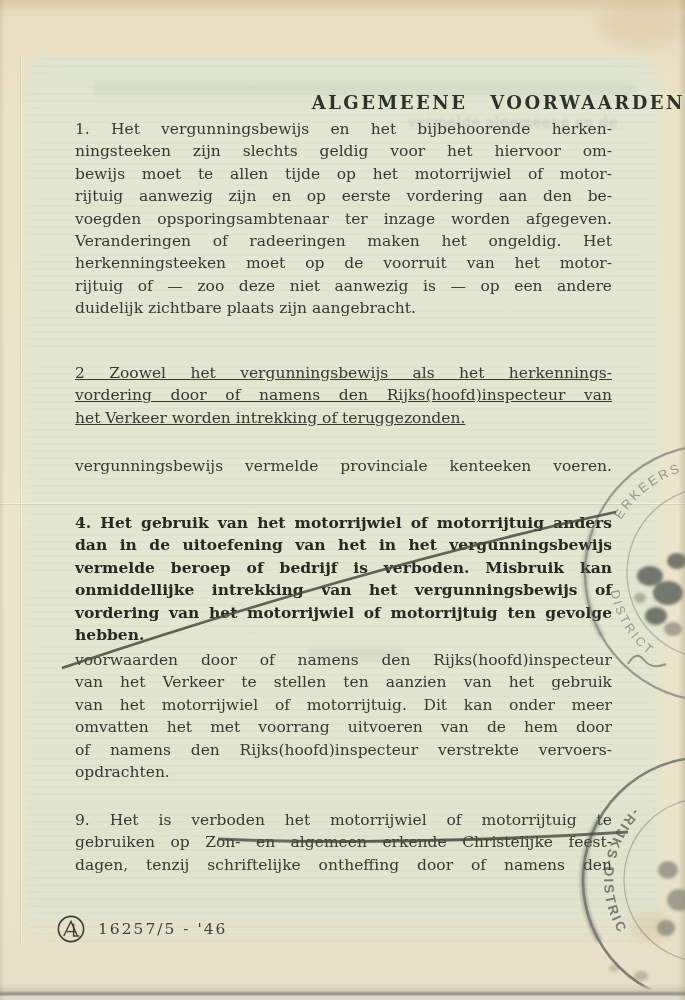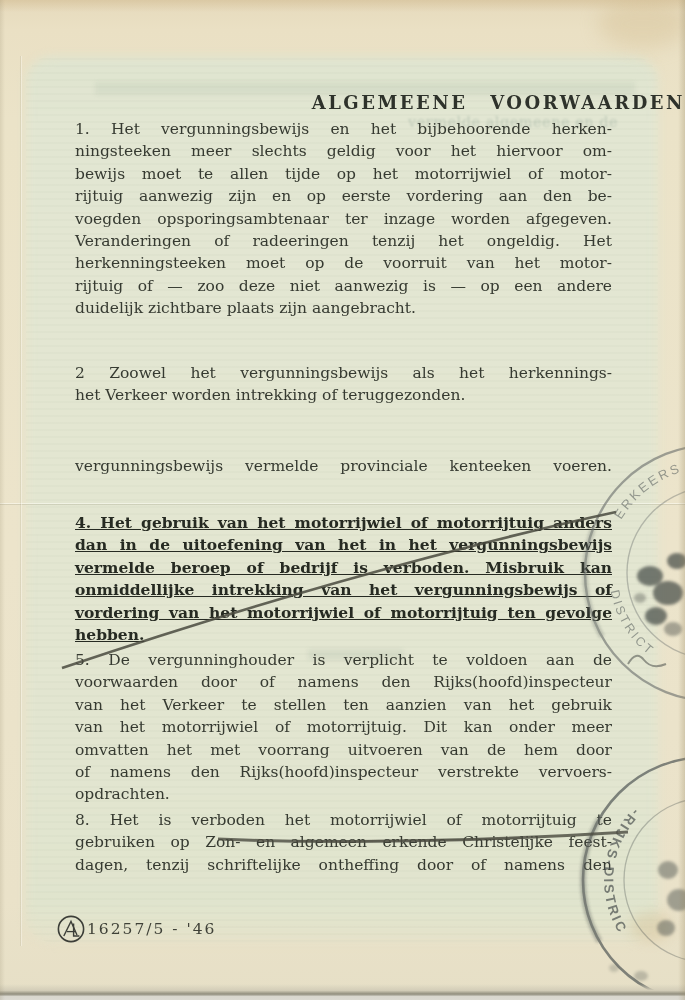--- a/index.html
+++ b/index.html
@@ -21,22 +21,22 @@
          color:#8ba193;opacity:.4;filter:blur(1.1px);letter-spacing:.5px;}
   .showthrough-smear{position:absolute;left:308px;top:649px;width:95px;height:11px;
          background:rgba(120,150,130,.12);filter:blur(2px);}
   .title{position:absolute;left:0;top:92px;width:685px;margin:0;text-align:right;
          font-size:18px;font-weight:bold;letter-spacing:2.5px;word-spacing:14px;color:#2e322b;}
   .para{position:absolute;left:75px;width:537px;font-size:15.5px;line-height:22.4px;
         color:#363a31;text-rendering:optimizeLegibility;}
   .para.bold{font-weight:bold;color:#262a22;}
   .tline{text-align:justify;text-align-last:justify;}
   .tline.tlast{text-align-last:left;}
-  .p1{top:118px;} .p2{top:362px;} .p3{top:455px;} .p4{top:512px;text-decoration:underline;} .p5{top:649px;} .p6{top:809px;}
-  .footer{position:absolute;left:55px;top:913px;display:flex;align-items:center;}
+  .p1{top:118px;} .p2{top:362px;text-decoration:underline;} .p3{top:455px;} .p4{top:512px;} .p5{top:649px;} .p6{top:809px;}
+  .footer{position:absolute;left:55px;top:913px;display:flex;align-items:center;gap:11px;}
   .print-code{font-size:15.5px;letter-spacing:2px;color:#3f4138;}
   .overlay{position:absolute;left:0;top:0;width:685px;height:1000px;pointer-events:none;}
   .edge-top{position:absolute;left:0;top:0;width:685px;height:12px;
          background:linear-gradient(180deg,rgba(205,180,135,.45),rgba(0,0,0,0));}
   .edge-bottom{position:absolute;left:0;top:984px;width:685px;height:16px;
          background:linear-gradient(180deg,rgba(0,0,0,0) 0%,#d3cdb8 40%,#93907f 62%,#a5a294 68%,#d9d7ce 78%,#dcdad2 100%);}
   .edge-right{position:absolute;right:0;top:0;width:7px;height:1000px;
          background:linear-gradient(270deg,rgba(150,135,100,.3),rgba(0,0,0,0));}
   .edge-left{position:absolute;left:0;top:0;width:5px;height:1000px;
          background:linear-gradient(90deg,rgba(140,130,100,.18),rgba(0,0,0,0));}
@@ -59,55 +59,55 @@
   <div class="stain-br"></div>
 
   <div class="showthrough-band"></div>
   <div class="showthrough-text">vermelde algemeene en de</div>
   <div class="showthrough-smear"></div>
 
   <h1 class="title">ALGEMEENE VOORWAARDEN</h1>
 
   <div class="para p1">
       <div class="tline">1. Het vergunningsbewijs en het bijbehoorende herken-</div>
-      <div class="tline">ningsteeken meer slechts geldig voor het hiervoor om-</div>
+      <div class="tline">ningsteeken zijn slechts geldig voor het hiervoor om-</div>
       <div class="tline">bewijs moet te allen tijde op het motorrijwiel of motor-</div>
       <div class="tline">rijtuig aanwezig zijn en op eerste vordering aan den be-</div>
       <div class="tline">voegden opsporingsambtenaar ter inzage worden afgegeven.</div>
-      <div class="tline">Veranderingen of radeeringen tenzij het ongeldig. Het</div>
+      <div class="tline">Veranderingen of radeeringen maken het ongeldig. Het</div>
       <div class="tline">herkenningsteeken moet op de voorruit van het motor-</div>
       <div class="tline">rijtuig of — zoo deze niet aanwezig is — op een andere</div>
       <div class="tline tlast">duidelijk zichtbare plaats zijn aangebracht.</div>
     </div>
   <div class="para p2">
       <div class="tline">2 Zoowel het vergunningsbewijs als het herkennings-</div>
+      <div class="tline">vordering door of namens den Rijks(hoofd)inspecteur van</div>
       <div class="tline tlast">het Verkeer worden intrekking of teruggezonden.</div>
     </div>
   <div class="para p3">
       <div class="tline">vergunningsbewijs vermelde provinciale kenteeken voeren.</div>
     </div>
   <div class="para p4 bold">
       <div class="tline">4. Het gebruik van het motorrijwiel of motorrijtuig anders</div>
       <div class="tline">dan in de uitoefening van het in het vergunningsbewijs</div>
       <div class="tline">vermelde beroep of bedrijf is verboden. Misbruik kan</div>
       <div class="tline">onmiddellijke intrekking van het vergunningsbewijs of</div>
       <div class="tline">vordering van het motorrijwiel of motorrijtuig ten gevolge</div>
       <div class="tline tlast">hebben.</div>
     </div>
   <div class="para p5">
-      <div class="tline">5. De vergunninghouder is verplicht te voldoen aan de</div>
       <div class="tline">voorwaarden door of namens den Rijks(hoofd)inspecteur</div>
       <div class="tline">van het Verkeer te stellen ten aanzien van het gebruik</div>
       <div class="tline">van het motorrijwiel of motorrijtuig. Dit kan onder meer</div>
       <div class="tline">omvatten het met voorrang uitvoeren van de hem door</div>
       <div class="tline">of namens den Rijks(hoofd)inspecteur verstrekte vervoers-</div>
       <div class="tline tlast">opdrachten.</div>
     </div>
   <div class="para p6">
-      <div class="tline">8. Het is verboden het motorrijwiel of motorrijtuig te</div>
+      <div class="tline">9. Het is verboden het motorrijwiel of motorrijtuig te</div>
       <div class="tline">gebruiken op Zon- en algemeen erkende Christelijke feest-</div>
       <div class="tline">dagen, tenzij schriftelijke ontheffing door of namens den</div>
     </div>
 
   <div class="footer">
     <svg width="32" height="32" viewBox="0 0 32 32">
       <circle cx="16" cy="16" r="12.6" fill="none" stroke="#3c3e38" stroke-width="1.6"></circle>
       <path d="M 8.8 23 L 16 8.5 L 22 22" fill="none" stroke="#3c3e38" stroke-width="1.4"></path>
       <path d="M 12 18.6 L 20.2 18.6" fill="none" stroke="#3c3e38" stroke-width="1.3"></path>
       <path d="M 18.6 10.5 L 18.6 23 L 24.4 23" fill="none" stroke="#3c3e38" stroke-width="1.4"></path>

